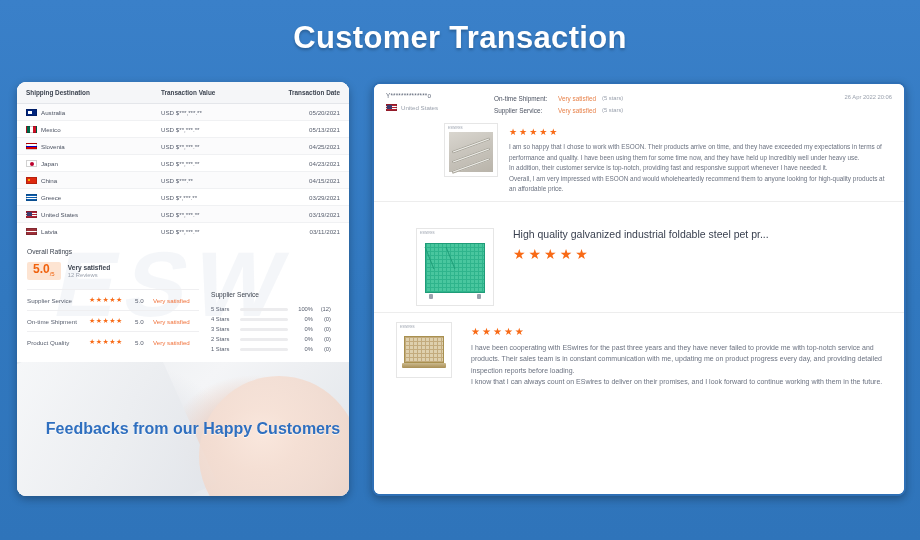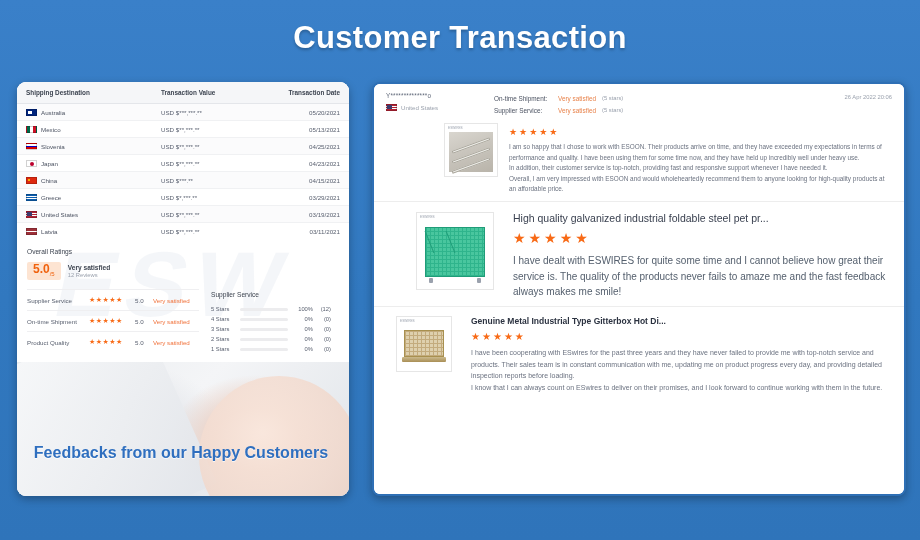--- a/index.html
+++ b/index.html
@@ -109,25 +109,24 @@
     transform: rotate(-24deg);
     opacity: .95;
   }
   .hero::after {
     content:""; position:absolute; right:-10px; bottom:-40px;
     width: 160px; height: 160px; border-radius: 50%;
     background: radial-gradient(circle at 40% 35%, #fae8de 0%, #f0d8cc 60%, #e7cec2 100%);
     opacity: .9;
   }
   .hero-caption {
-    position:absolute; left: 4px; width: 320px; top: 58px;
+    position:absolute; left: 16px; width: 320px; top: 58px;
     text-align:center; z-index: 3;
     font-size: 16px; font-weight: bold; color: #2f6fbf;
     text-shadow: 0 1px 1px rgba(255,255,255,.85);
-    margin-top: 24px;
   }
 
   
   .wm {
     position:absolute; left: 40px; top: 150px;
     font-size: 92px; font-weight: bold; color: rgba(150,170,200,.10);
     letter-spacing: 8px; transform: skewX(-12deg); pointer-events:none;
     z-index: 1;
   }
   .tx-table, .ratings-wrap { position: relative; z-index: 2; }
@@ -419,51 +418,47 @@
             <div class="rv-para">
               <p>I am so happy that I chose to work with ESOON. Their products arrive on time, and they have exceeded my expectations in terms of performance and quality. I have been using them for some time now, and they have held up incredibly well under heavy use.</p>
               <p>In addition, their customer service is top-notch, providing fast and responsive support whenever I have needed it.</p>
               <p>Overall, I am very impressed with ESOON and would wholeheartedly recommend them to anyone looking for high-quality products at an affordable price.</p>
             </div>
           </div>
         </div>
       </div>
 
       <div class="rv" style="padding-top:10px">
-        <div class="rv-body" style="margin-top:0">
+        <div class="rv-body" style="margin-top:16px">
           <div class="thumb" style="width:78px;height:78px;flex:0 0 78px;margin-left:30px">
             <span class="tlabel">ESWIRES</span>
             <span class="art art-cage">
               <span class="box"></span>
                 <span class="diag"></span>
               <span class="leg" style="left:8px"></span>
                 <span class="leg" style="right:8px"></span>
             </span>
           </div>
           <div class="rv-text" style="padding-left:8px">
             <div class="rv-prod big">High quality galvanized industrial foldable steel pet pr...</div>
             <div class="stars big">★★★★★</div>
-            <div class="rv-para big">
-              <p>I have dealt with ESWIRES for quite some time and I cannot believe how great their service is. The quality of the products never fails to amaze me and the fast feedback always makes me smile!</p>
-            </div>
           </div>
         </div>
       </div>
 
       <div class="rv" style="padding-top:9px">
         <div class="rv-body" style="margin-top:0">
           <div class="thumb" style="width:56px;height:56px;flex:0 0 56px;margin-left:10px">
             <span class="tlabel">ESWIRES</span>
             <span class="art art-gitter">
               <span class="box"></span>
                 <span class="base"></span>
             </span>
           </div>
           <div class="rv-text" style="padding-left:8px">
-            <div class="rv-prod" style="font-size:8.5px">Genuine Metal Industrial Type Gitterbox Hot Di...</div>
             <div class="stars" style="font-size:10px">★★★★★</div>
             <div class="rv-para" style="font-size:7px">
               <p>I have been cooperating with ESwires for the past three years and they have never failed to provide me with top-notch service and products. Their sales team is in constant communication with me, updating me on product progress every day, and providing detailed inspection reports before loading.</p>
               <p>I know that I can always count on ESwires to deliver on their promises, and I look forward to continue working with them in the future.</p>
             </div>
           </div>
         </div>
       </div>
 
     </div>

